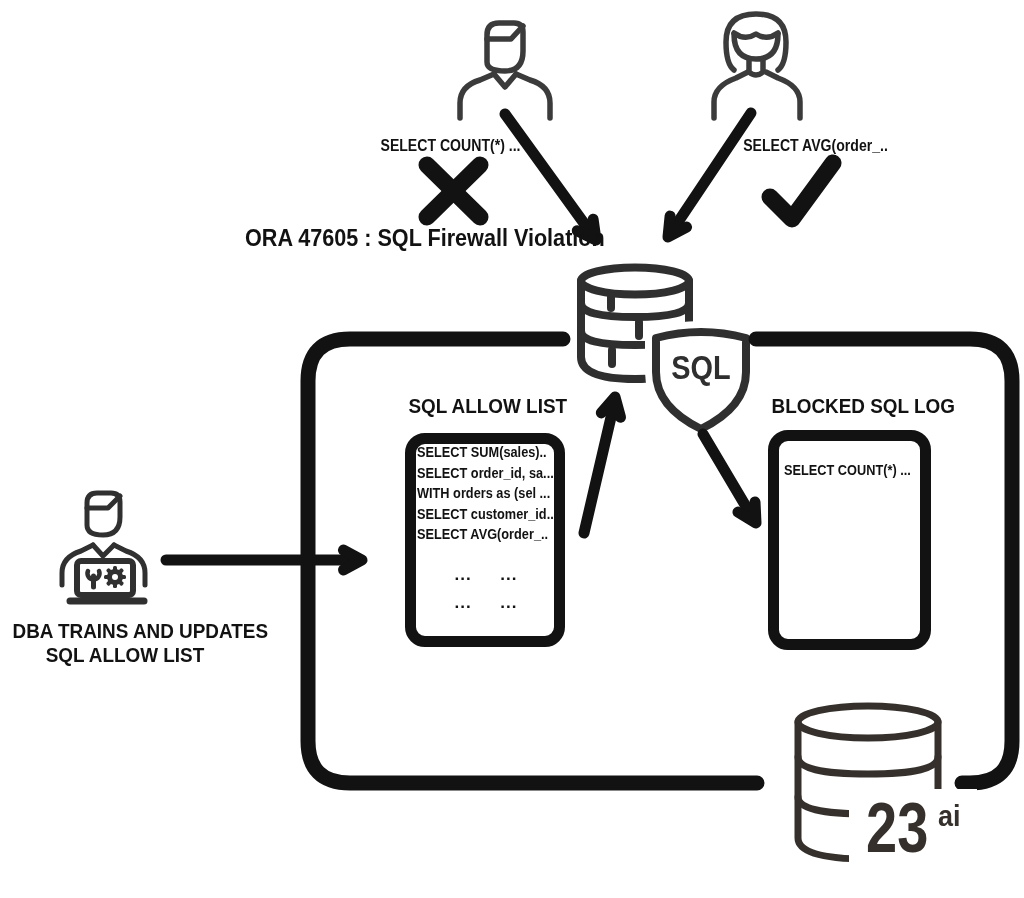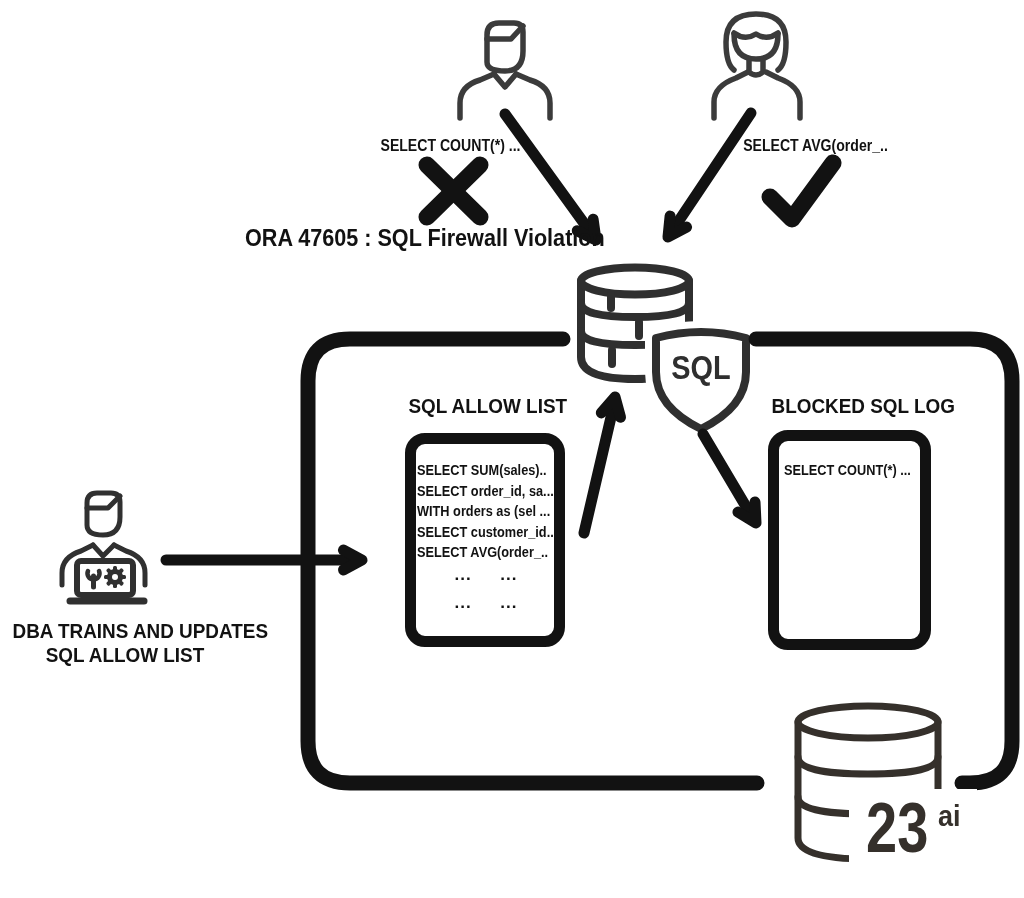--- a/index.html
+++ b/index.html
@@ -135,21 +135,21 @@
   <div class="box" style="left:768px; top:430px; width:163px; height:220px;"></div>
 
   <div class="t ctr cx88" style="left:368px; top:137px; width:165px; font-size:16px; line-height:18px;">SELECT COUNT(*) ...</div>
 
   <div class="t ctr cx90" style="left:228px; top:225px; width:340px; font-size:24px; line-height:26px;">ORA 47605 : SQL Firewall Violation</div>
 
   <div class="t ctr cx88" style="left:733px; top:137px; width:165px; font-size:16px; line-height:18px;">SELECT AVG(order_..</div>
 
   <div class="t ctr cx90" style="left:400px; top:394px; width:170px; font-size:21px; line-height:23px;">SQL ALLOW LIST</div>
 
-  <div class="list-wrap" style="left:417px; top:460px; width:138px;">
+  <div class="list-wrap" style="left:417px; top:442px; width:138px;">
       <div class="sql-line">SELECT SUM(sales)..</div>
       <div class="sql-line">SELECT order_id, sa...</div>
       <div class="sql-line">WITH orders as (sel ...</div>
       <div class="sql-line">SELECT customer_id..</div>
       <div class="sql-line">SELECT AVG(order_..</div>
     </div>
 
   <div class="list-wrap" style="left:417px; top:561px; width:138px;">
       <div class="dots-line">...     ...</div>
       <div class="dots-line">...     ...</div>

